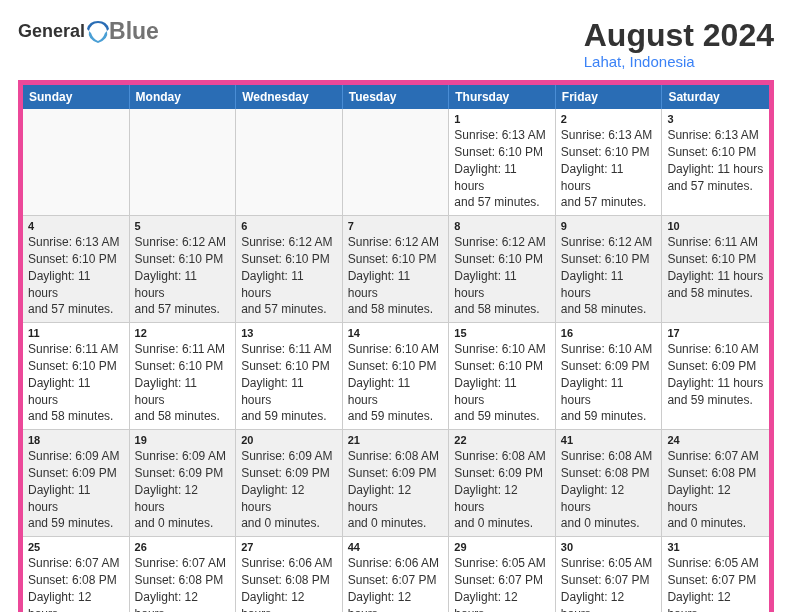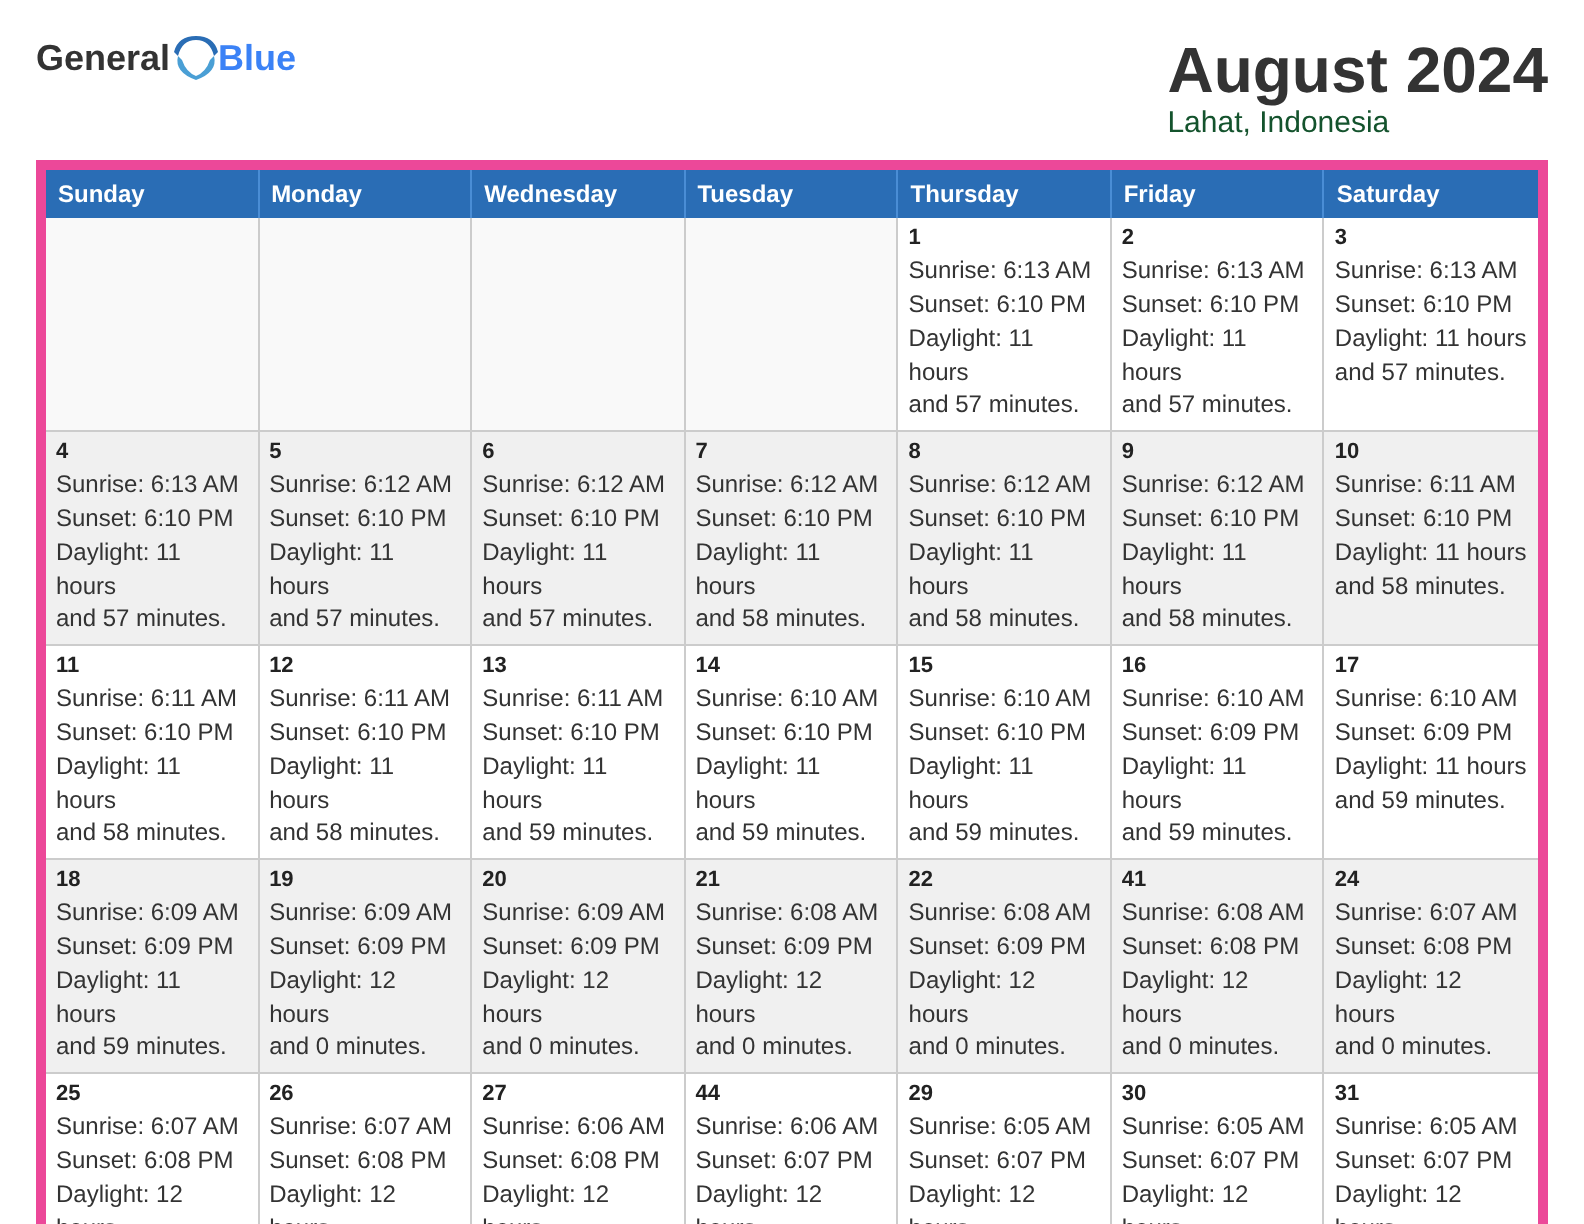--- a/index.html
+++ b/index.html
@@ -31,41 +31,41 @@
     .logo-text {
       display: flex;
       align-items: center;
     }
     .logo-general {
       font-size: 18px;
       font-weight: bold;
       color: #333;
     }
     .logo-blue {
-      font-size: 18px;
-      font-weight: bold;
-      color: #3b82f6;
+      font-size: 23px;
+      font-weight: bold;
+      color: #737373;
     }
     .logo-icon {
       width: 22px;
       height: 22px;
       margin-left: 2px;
     }
     .title-section {
       text-align: left;
     }
     .month-year {
       font-size: 32px;
       font-weight: bold;
       color: #333;
       line-height: 1.1;
     }
     .location {
       font-size: 15px;
-      color: #14532d;
+      color: #3b82f6;
     }
     .calendar {
       flex: 1;
       display: flex;
       flex-direction: column;
       border: 5px solid #ec4899;
     }
     .cal-header {
       display: grid;
       grid-template-columns: repeat(7, 1fr);

